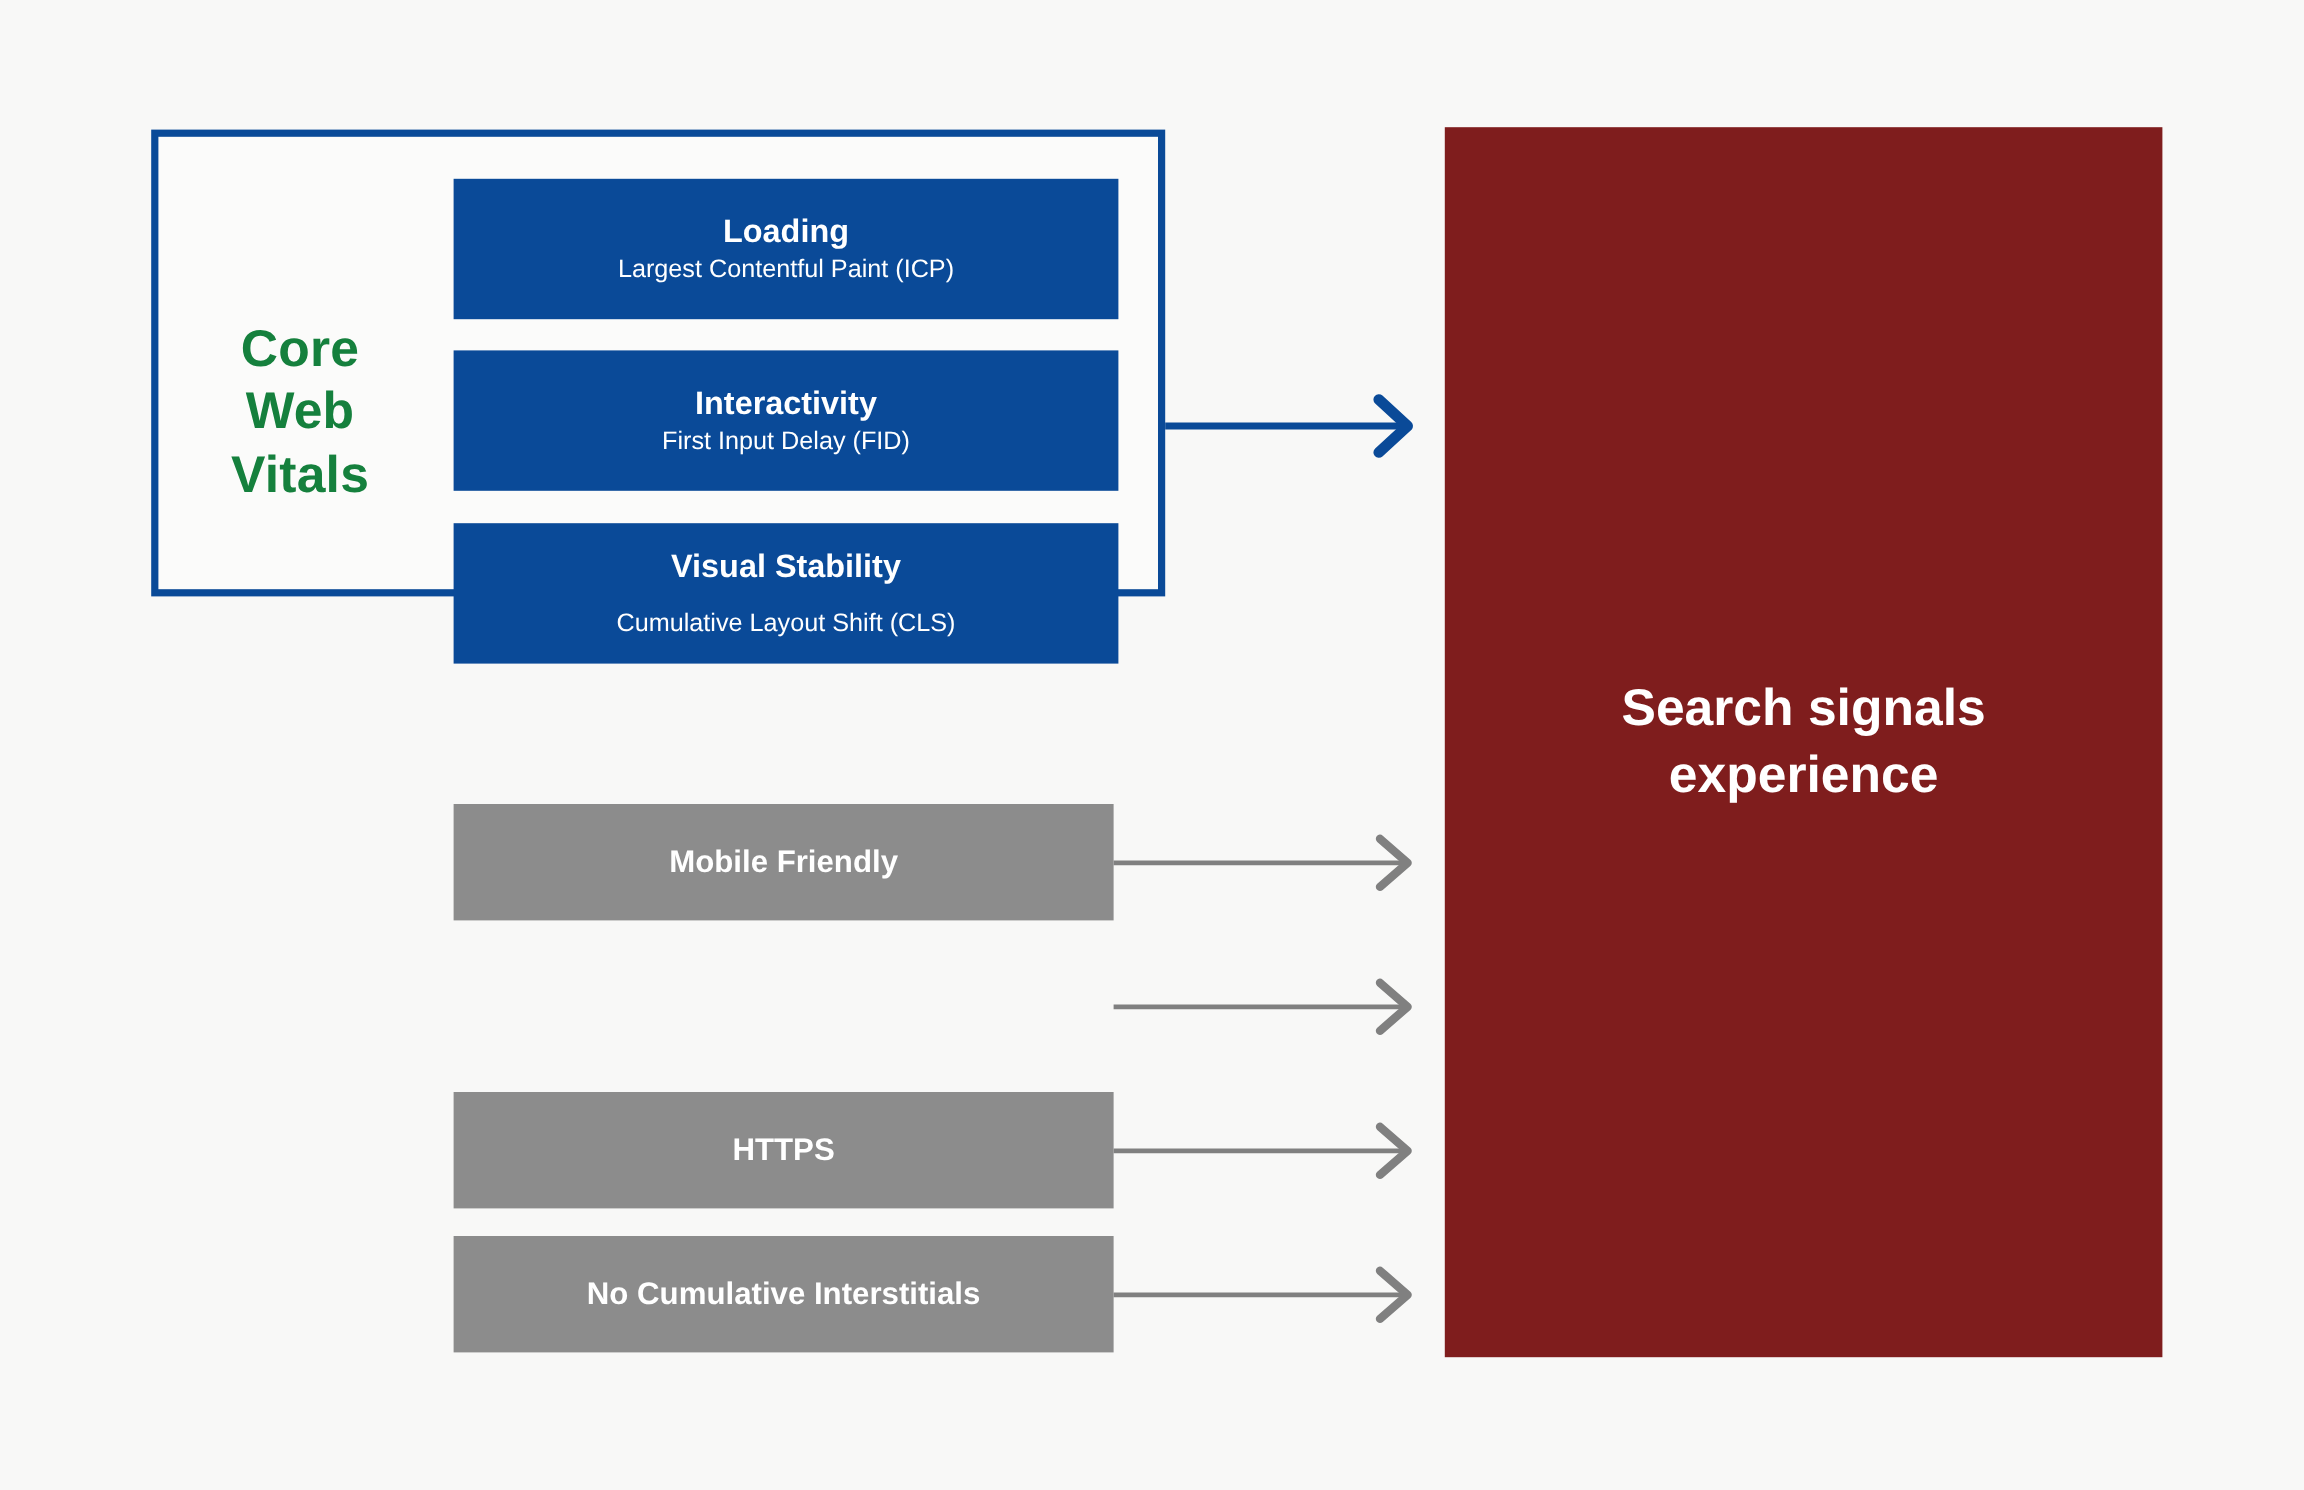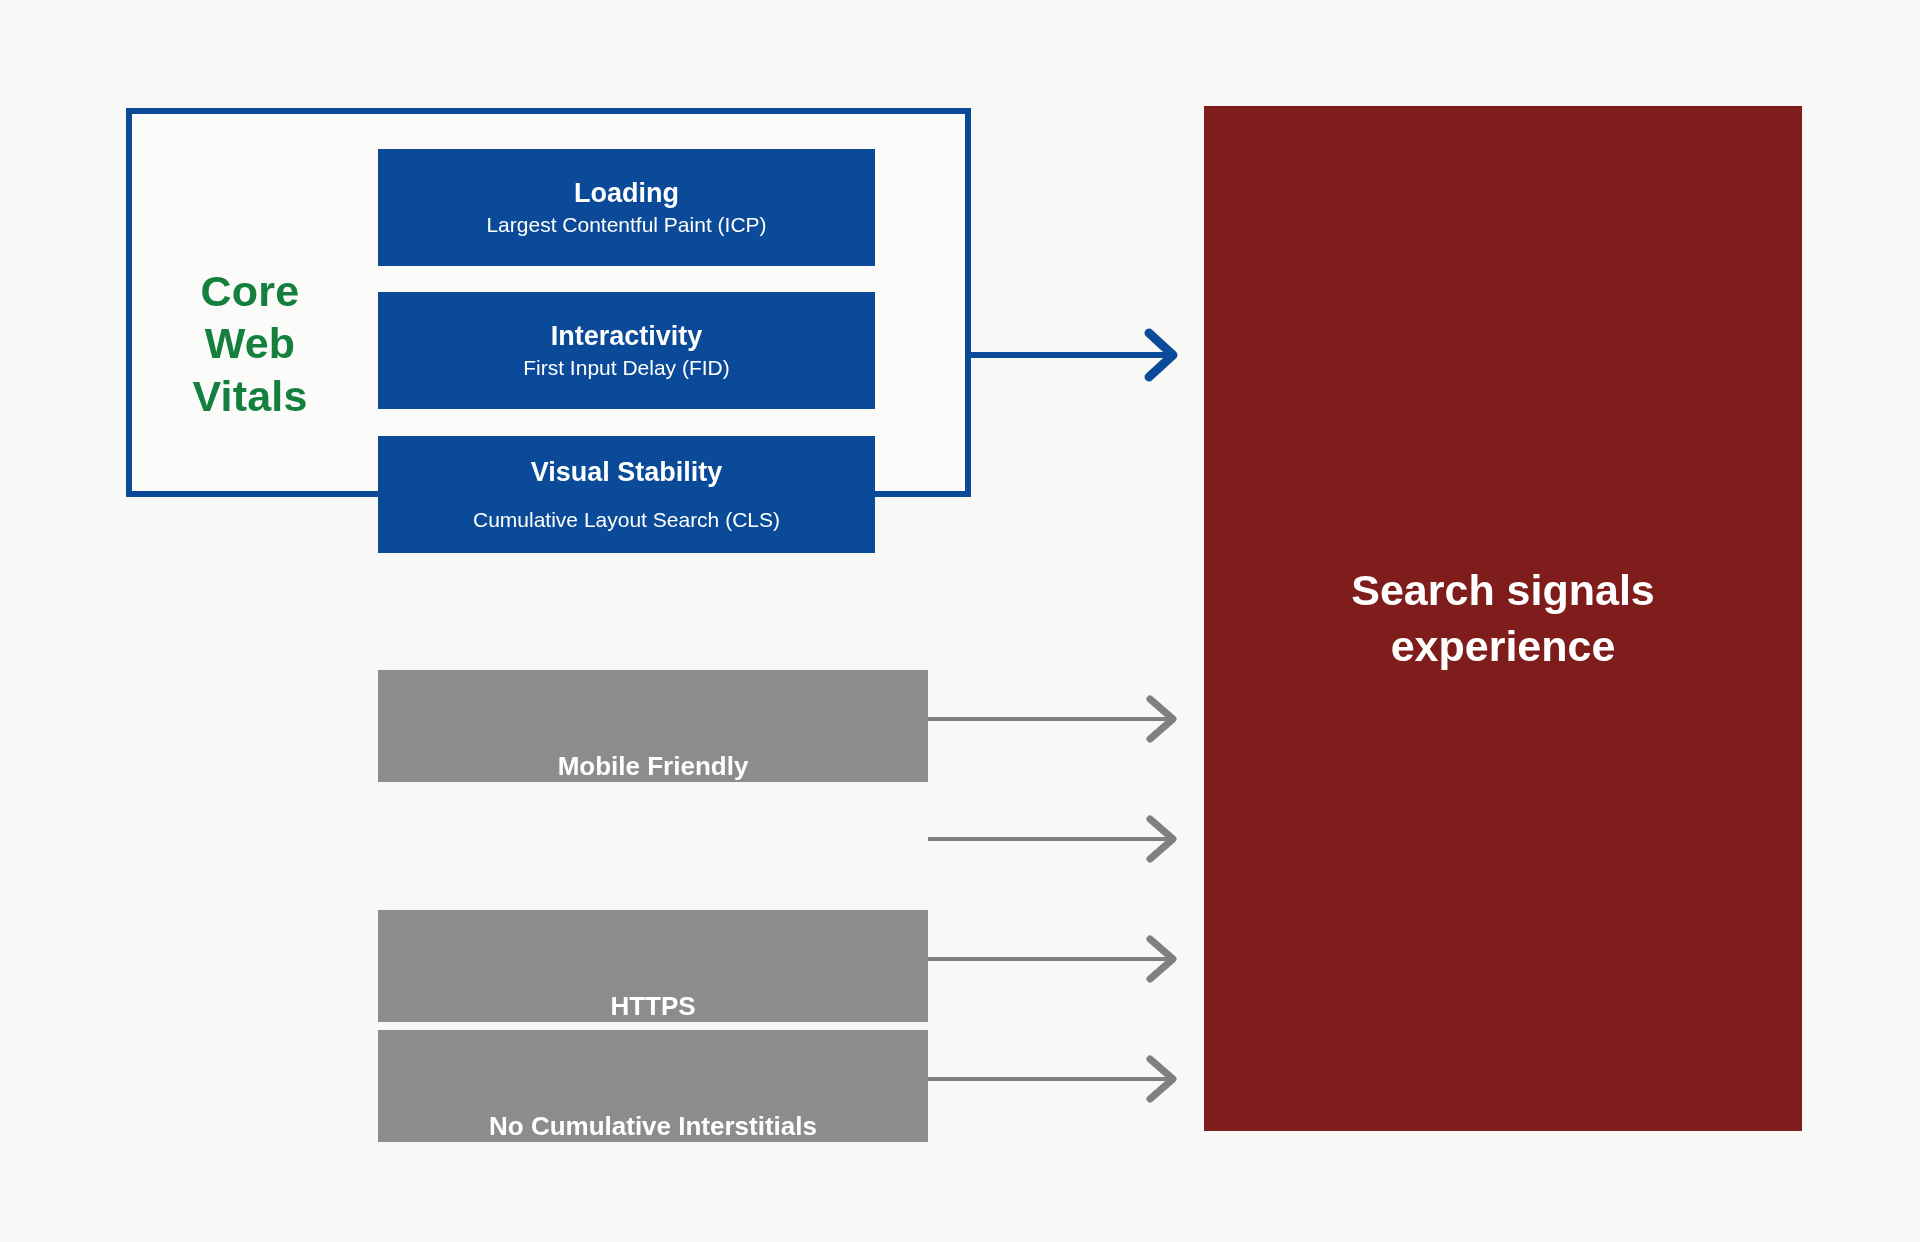--- a/index.html
+++ b/index.html
@@ -44,21 +44,21 @@
     font-weight: bold;
     line-height: 1.22;
     letter-spacing: 0.2px;
   }
   .cwv-label span { display: block; }
 
   
   .vital-card {
     position: absolute;
     left: 378px;
-    width: 497px;
+    width: 554px;
     height: 117px;
     background: #0A4A98;
     color: #FFFFFF;
     display: flex;
     flex-direction: column;
     align-items: center;
     justify-content: center;
     box-sizing: border-box;
   }
   .vital-card.v1 { top: 149px; }
@@ -75,25 +75,25 @@
     font-size: 21px;
     font-weight: 400;
     line-height: 1.18;
   }
 
   
   .signal-box {
     position: absolute;
     left: 378px;
     width: 550px;
-    height: 112px;
+    height: 97px;
     background: #8C8C8C;
     color: #FFFFFF;
     display: flex;
-    align-items: flex-end;
+    align-items: center;
     justify-content: center;
     box-sizing: border-box;
     font-size: 26px;
     font-weight: bold;
   }
   .signal-box.s1 { top: 670px; }
   .signal-box.s2 { top: 790px; }
   .signal-box.s3 { top: 910px; }
   .signal-box.s4 { top: 1030px; }
 
@@ -153,21 +153,21 @@
     <div class="vital-sub">Largest Contentful Paint (ICP)</div>
   </div>
 
   <div class="vital-card v2">
     <div class="vital-title">Interactivity</div>
     <div class="vital-sub">First Input Delay (FID)</div>
   </div>
 
   <div class="vital-card v3">
     <div class="vital-title">Visual Stability</div>
-    <div class="vital-sub">Cumulative Layout Search (CLS)</div>
+    <div class="vital-sub">Cumulative Layout Shift (CLS)</div>
   </div>
 
   <div class="arrow arrow-blue">
     <svg width="215" height="60" viewBox="0 0 215 60">
       <line x1="0" y1="30" x2="200" y2="30" stroke="#0A4A98" stroke-width="6"></line>
       <polyline points="178,8 202,30 178,52" fill="none" stroke="#0A4A98" stroke-width="9" stroke-linecap="round" stroke-linejoin="round"></polyline>
     </svg>
   </div>
 
   <div class="signal-box s1">

